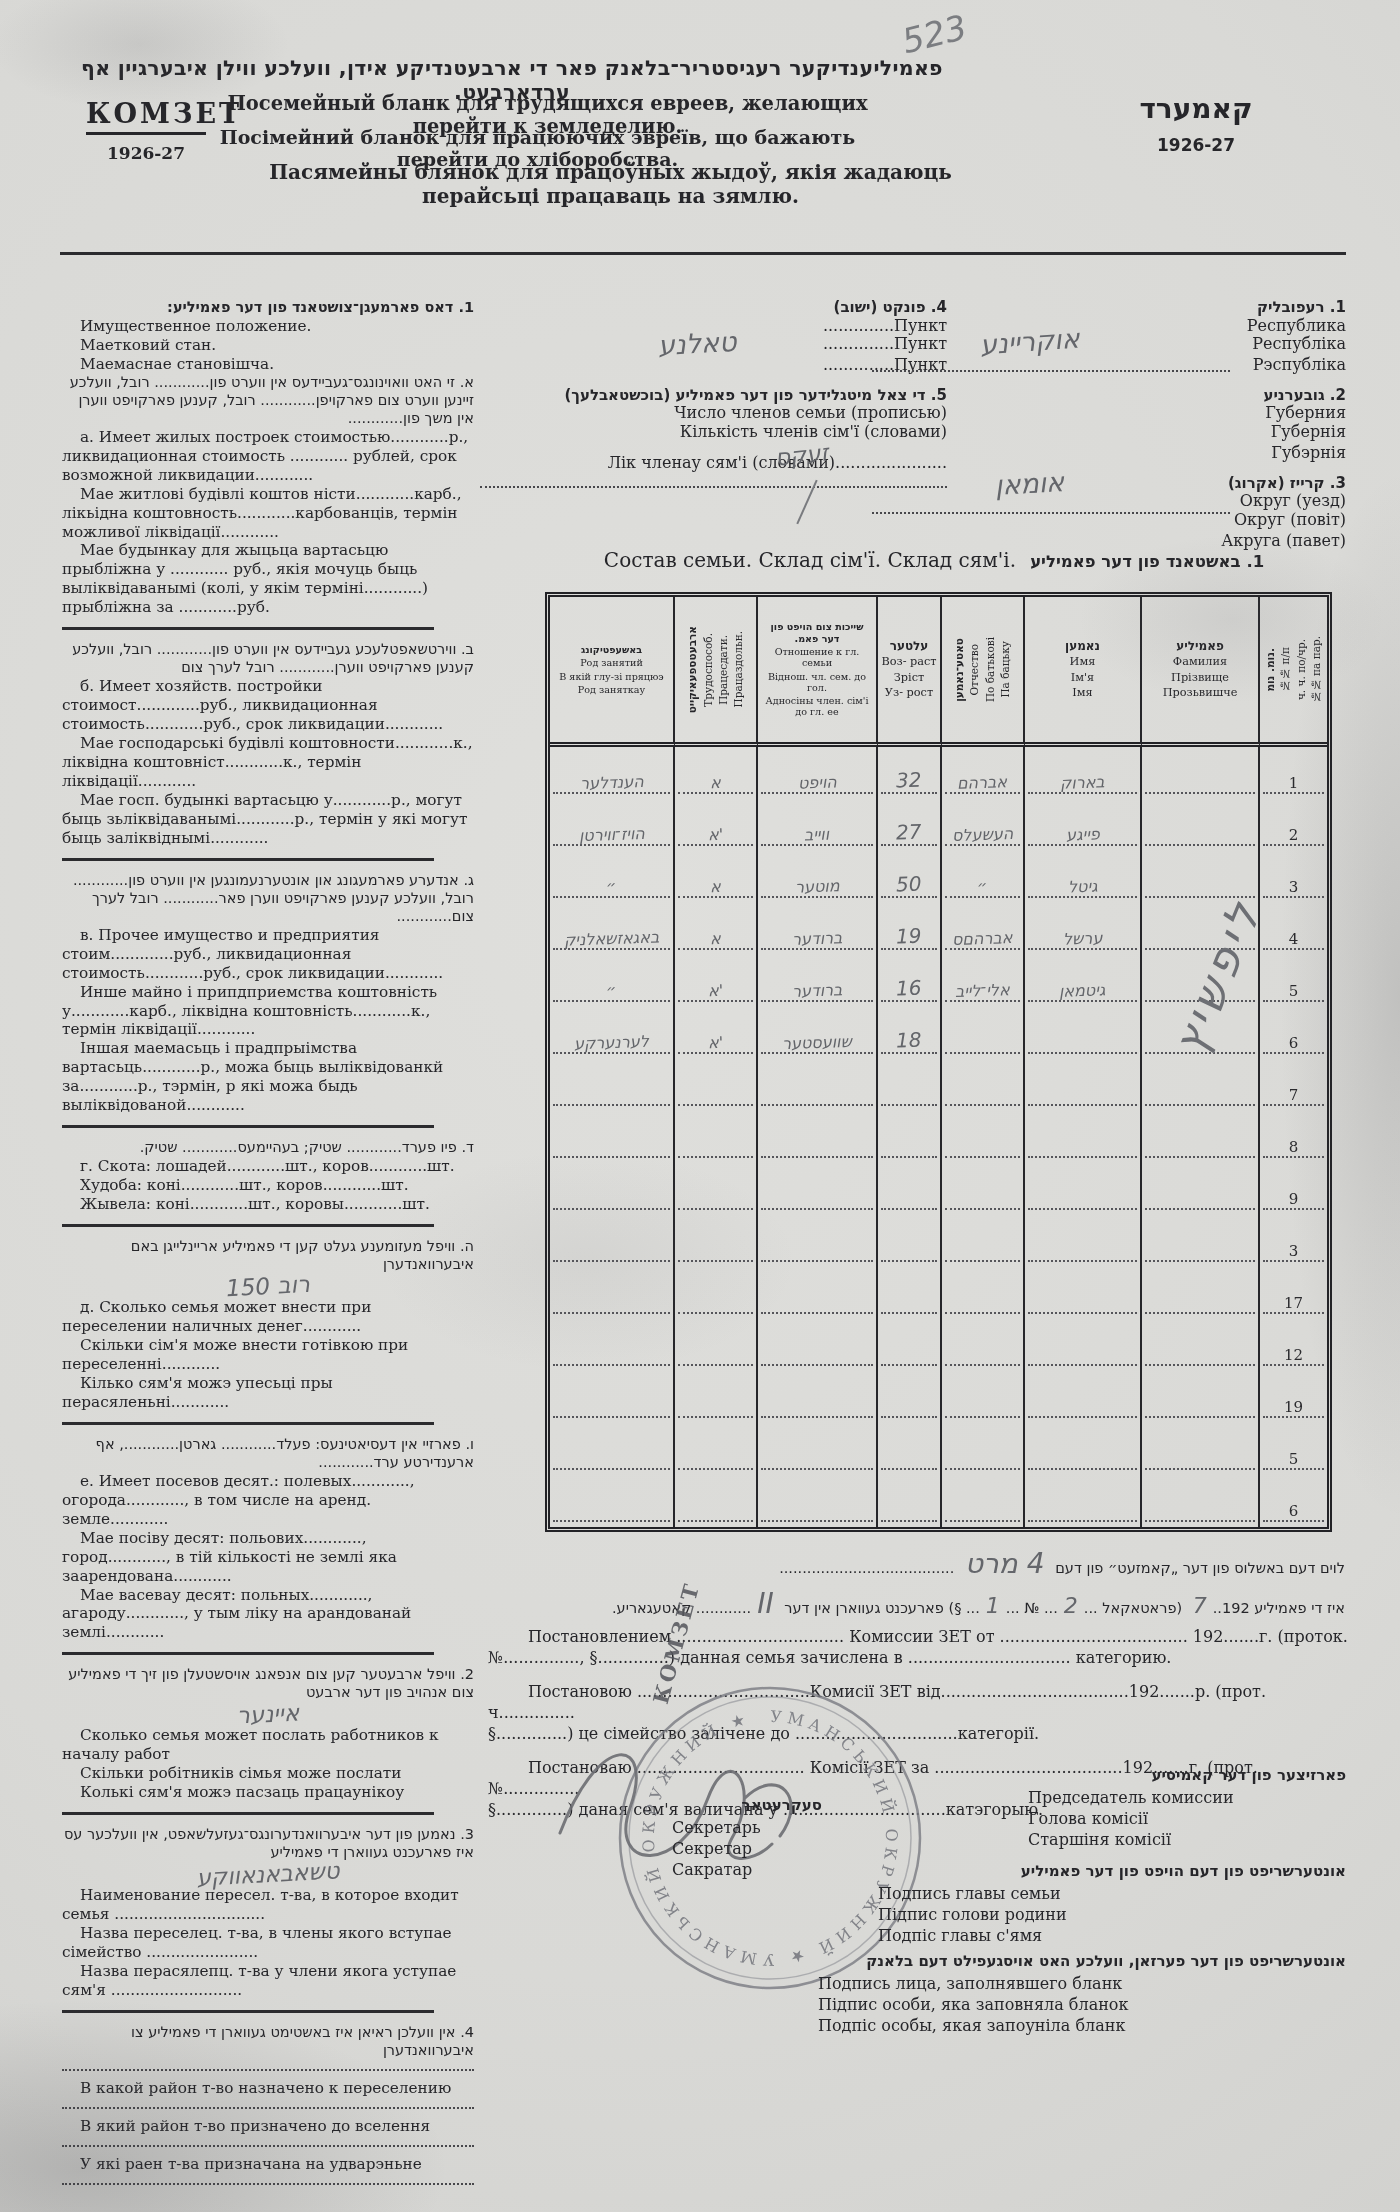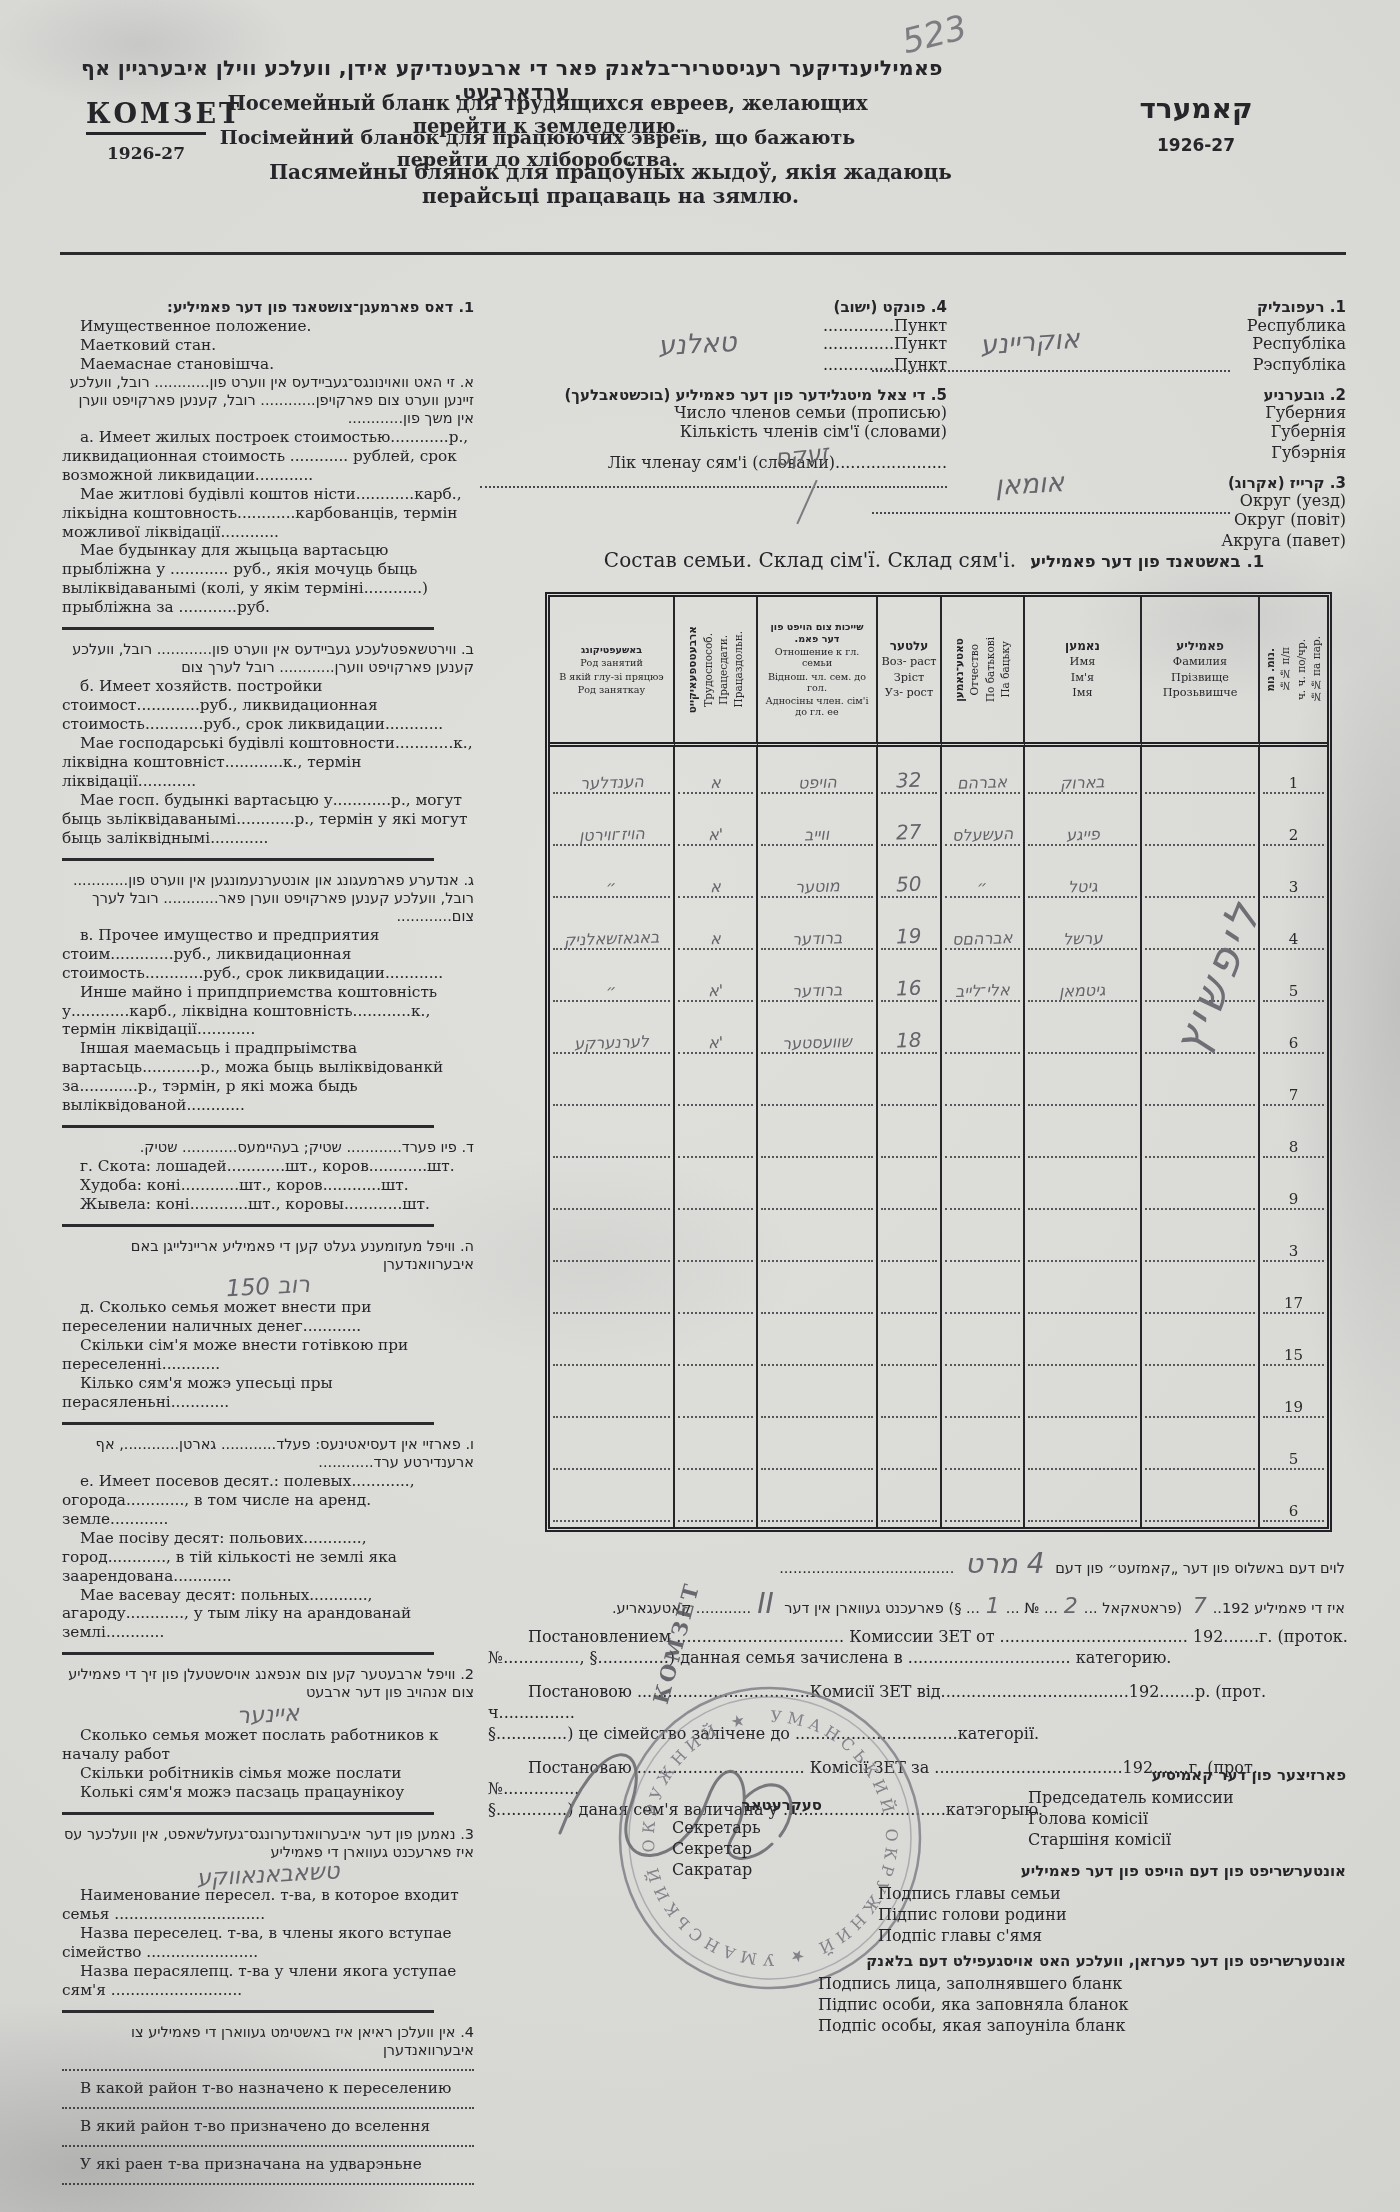--- a/index.html
+++ b/index.html
@@ -468,21 +468,21 @@
         <span class="pn">17</span>
       </div>
       <div class="td"></div>
       <div class="td"></div>
       <div class="td"></div>
       <div class="td"></div>
       <div class="td"></div>
       <div class="td"></div>
       <div class="td"></div>
       <div class="td last num">
-        <span class="pn">15</span>
+        <span class="pn">12</span>
       </div>
       <div class="td"></div>
       <div class="td"></div>
       <div class="td"></div>
       <div class="td"></div>
       <div class="td"></div>
       <div class="td"></div>
       <div class="td"></div>
       <div class="td last num">
         <span class="pn">19</span>

